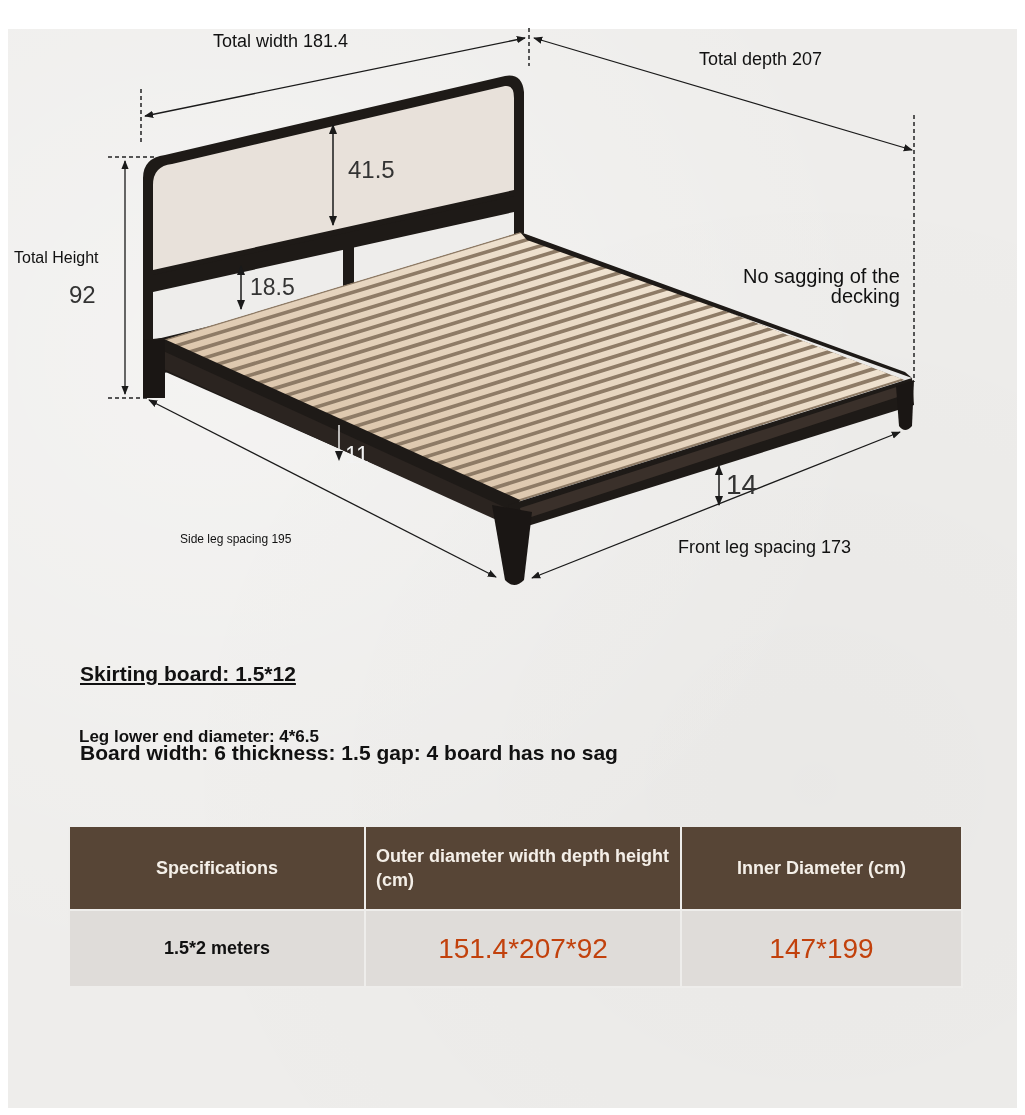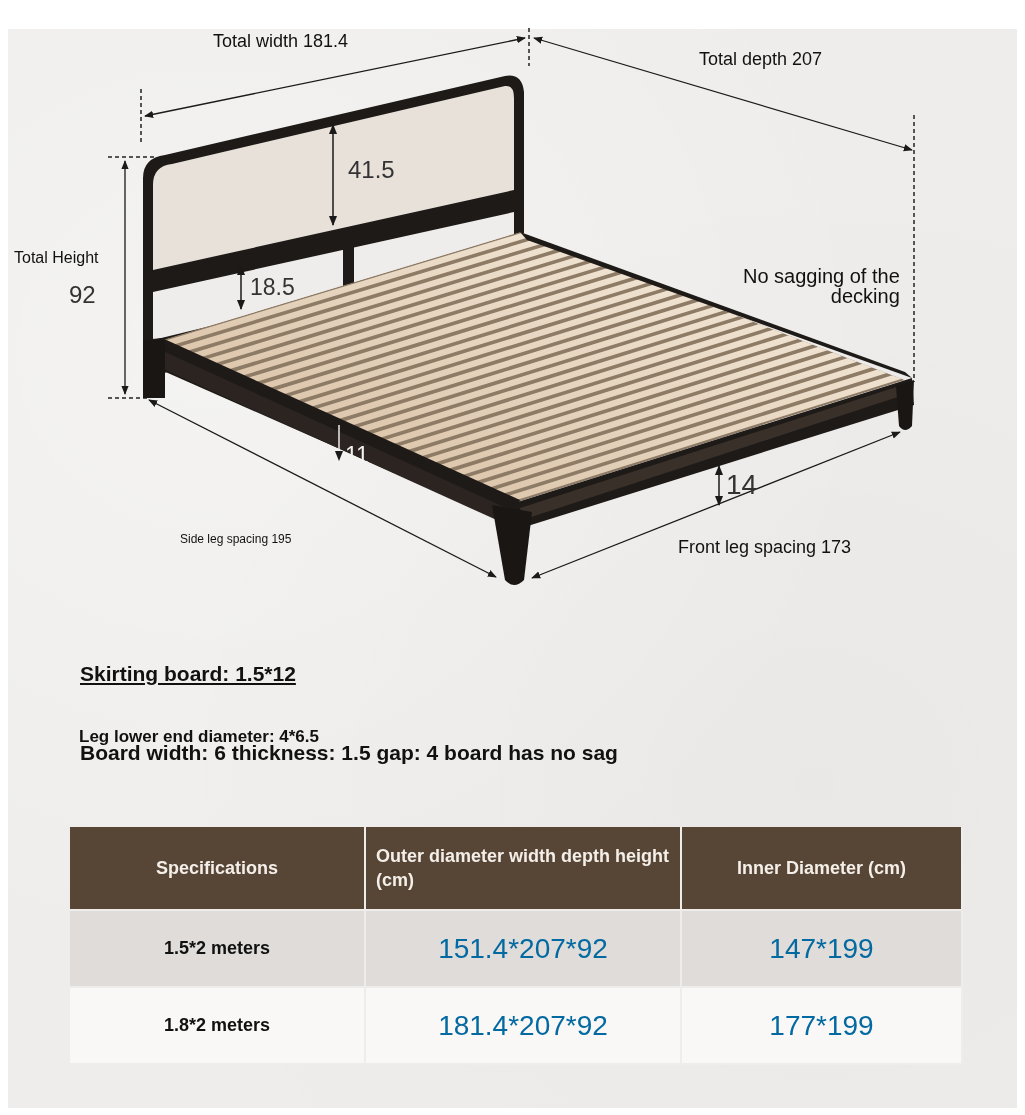--- a/index.html
+++ b/index.html
@@ -30,21 +30,21 @@
       height: 82px; text-align: left; padding: 0 10px; border: 2px solid #eeedeb; border-top: none;
       vertical-align: middle; line-height: 24px;
     }
     table.specs th.c { text-align: center; }
     table.specs td {
       height: 73px; border: 2px solid #eeedeb; text-align: center; vertical-align: middle;
     }
     table.specs tr.r1 td { background: #dfdcd9; }
     table.specs tr.r2 td { background: #f9f8f6; }
     td.size { font-weight: bold; font-size: 18px; color: #111; }
-    td.val { font-size: 28px; color: #0369a1; }
+    td.val { font-size: 28px; color: #c2410c; }
   </style>
 </head>
 <body>
 
 <div class="panel">
     <div class="panel-tex"></div>
   </div>
 
 <svg class="diagram" viewBox="0 0 1025 640">
   <defs>
@@ -182,19 +182,14 @@
       <th style="">Outer diameter width depth height (cm)</th>
       <th class="c">Inner Diameter (cm)</th>
     </tr>
   </thead>
   <tbody>
     <tr class="r1">
       <td class="size">1.5*2 meters</td>
       <td class="val">151.4*207*92</td>
       <td class="val">147*199</td>
     </tr>
-    <tr class="r2">
-      <td class="size">1.8*2 meters</td>
-      <td class="val">181.4*207*92</td>
-      <td class="val">177*199</td>
-    </tr>
   </tbody>
 </table>
 
 </body></html>

